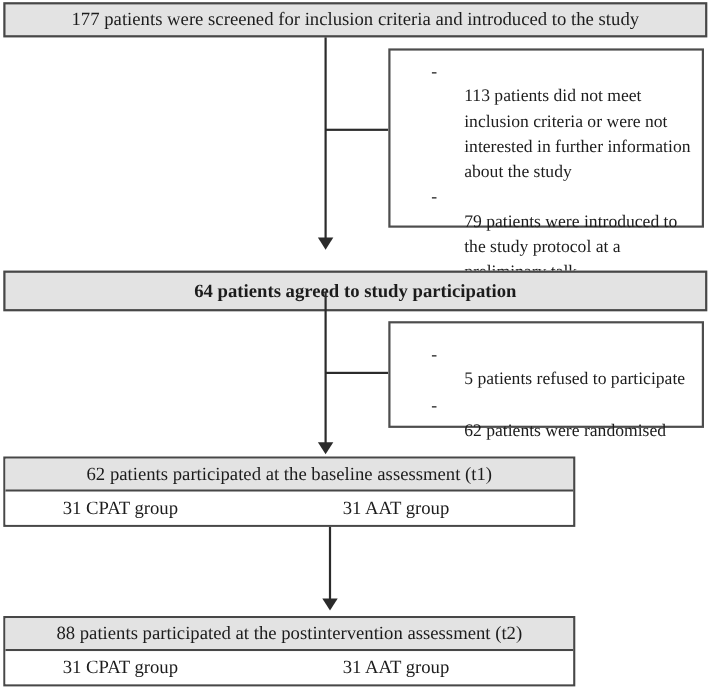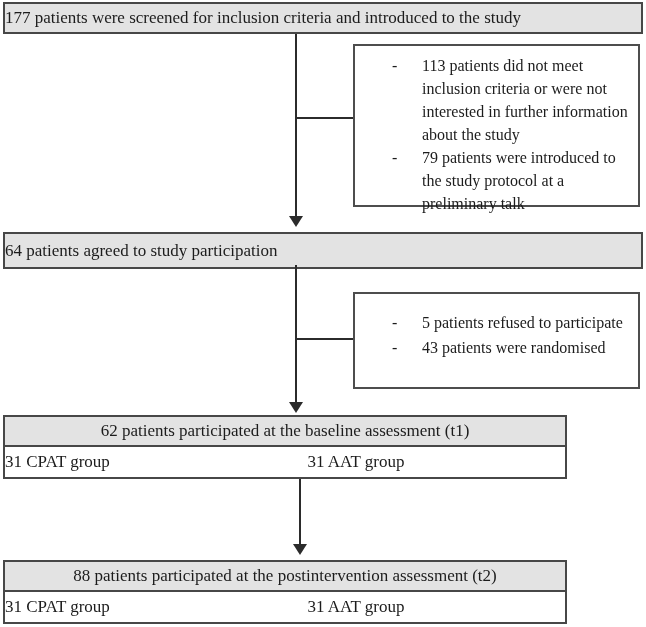--- a/index.html
+++ b/index.html
@@ -18,28 +18,28 @@
   }
   .gbox {
     position: absolute;
     left: 3px;
     width: 640px;
     box-sizing: border-box;
     border: 2px solid #474747;
     background: #e3e3e3;
     display: flex;
     align-items: center;
-    justify-content: flex-start;
+    justify-content: center;
     font-size: 17px;
     text-align: center;
   }
   .combo {
     position: absolute;
     left: 3px;
-    width: 564px;
+    width: 520px;
     box-sizing: border-box;
     border: 2px solid #474747;
     background: #ffffff;
   }
   .combo .hdr {
     box-sizing: border-box;
     height: 30px;
     border-bottom: 2px solid #474747;
     background: #e3e3e3;
     display: flex;
@@ -52,21 +52,21 @@
     display: flex;
     height: 30px;
     background: #ffffff;
   }
   .combo .cell {
     flex: 1;
     display: flex;
     align-items: center;
     font-size: 17px;
   }
-  .combo .cell.left  { }
+  .combo .cell.left  { padding-left: 52px; }
   .combo .cell.right { padding-left: 45px; text-align: right; }
   .sidebox {
     position: absolute;
     left: 353px;
     width: 287px;
     box-sizing: border-box;
     border: 2px solid #4d4d4d;
     background: #ffffff;
     font-size: 16px;
   }
@@ -77,41 +77,42 @@
     line-height: 23px;
   }
   #sidebox2 .bullet-item { line-height: 25px; }
   .bullet-item .dash {
     width: 30px;
     flex: 0 0 30px;
   }
   .bullet-item .btxt {
     flex: 1;
     max-width: 220px;
+    margin-top: 22px;
   }
   .vline {
     position: absolute;
     width: 2px;
     background: #2b2b2b;
   }
   .hline {
     position: absolute;
     height: 2px;
     background: #2b2b2b;
   }
   .ahead {
     position: absolute;
     width: 0;
     height: 0;
     border-left: 7px solid transparent;
     border-right: 7px solid transparent;
     border-top: 11px solid #2b2b2b;
   }
   #box1 { top: 2px;   height: 32px; }
-  #box2 { top: 232px; height: 37px; }
+  #box2 { top: 246px; height: 37px; font-weight: bold; }
   #combo1 { top: 415px; height: 64px; }
   #combo2 { top: 560px; height: 64px; }
   #vline1 { left: 295px; top: 34px;  height: 183px; }
   #ahead1 { left: 289px; top: 216px; }
   #hline1 { left: 296px; top: 117px; width: 57px; }
   #vline2 { left: 295px; top: 265px; height: 138px; }
   #ahead2 { left: 289px; top: 402px; }
   #hline2 { left: 296px; top: 338px; width: 57px; }
   #vline3 { left: 299px; top: 479px; height: 66px; }
   #ahead3 { left: 293px; top: 544px; }
@@ -148,21 +149,21 @@
   <div id="ahead2" class="ahead"></div>
   <div id="hline2" class="hline"></div>
 
   <div id="sidebox2" class="sidebox">
     <div class="bullet-item">
       <span class="dash">-</span>
       <span class="btxt">5 patients refused to participate</span>
     </div>
     <div class="bullet-item">
       <span class="dash">-</span>
-      <span class="btxt">43 patients were randomised</span>
+      <span class="btxt">62 patients were randomised</span>
     </div>
   </div>
 
   <div id="combo1" class="combo">
     <div class="hdr">
       <span>62 patients participated at the baseline assessment (t1)</span>
     </div>
     <div class="cells">
       <div class="cell left">
         <span>31 CPAT group</span>

